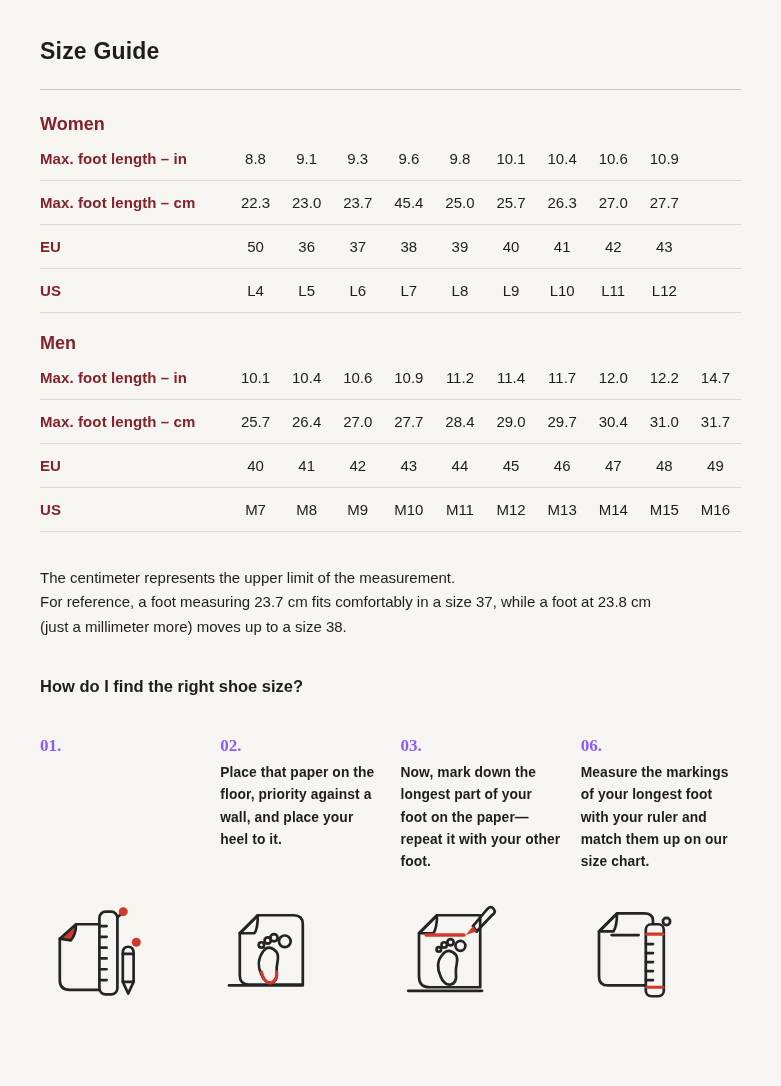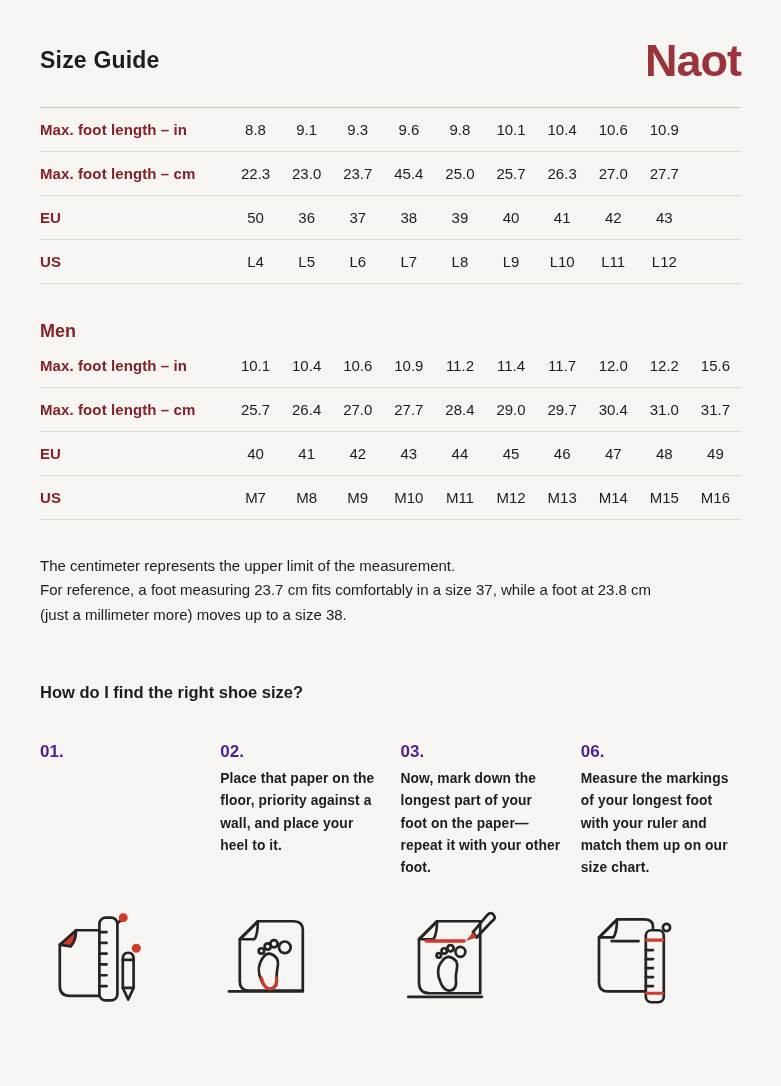--- a/index.html
+++ b/index.html
@@ -19,51 +19,51 @@
     color:var(--ink);
     font-family:"Liberation Sans","DejaVu Sans",sans-serif;
   }
   .page{padding:38px 40px 0 40px;}
   .header{display:flex;justify-content:space-between;align-items:center;}
   .title{font-size:23px;font-weight:600;letter-spacing:.2px;}
   .logo{font-size:45px;font-weight:700;color:var(--logo-red);letter-spacing:-1px;line-height:1;}
   .header-divider{border:none;border-top:1.5px solid var(--line-dark);margin:24px 0 0 0;}
 
   .section-heading{color:var(--red);font-size:18px;font-weight:700;margin:24px 0 2px 0;}
-  .section-heading.men{margin-top:37px;}
+  .section-heading.men{margin-top:20px;}
   .size-row{
     display:grid;grid-template-columns:190px repeat(10,1fr);
     align-items:center;min-height:44px;border-bottom:1px solid var(--line);
   }
   .row-label{color:var(--red);font-weight:700;font-size:15px;letter-spacing:.1px;}
   .cell{text-align:center;font-size:15px;color:var(--ink);}
 
   .note{margin-top:34px;font-size:15px;line-height:1.62;}
-  .guide-heading{margin-top:56px;font-size:16.5px;font-weight:700;}
+  .guide-heading{margin-top:38px;font-size:16.5px;font-weight:700;}
   .guide-intro{margin-top:12px;font-size:15px;line-height:1.85;max-width:700px;}
   .guide-intro .bold{font-weight:700;}
 
   .steps{margin-top:40px;display:grid;grid-template-columns:repeat(4,1fr);column-gap:20px;}
-  .step-number{color:#4c1d95;font-size:17px;font-weight:700;}
+  .step-number{color:#8b5cf6;font-size:17px;font-weight:700;font-family:Liberation Serif, serif;}
   .step-text{margin-top:6px;font-size:13.8px;font-weight:600;line-height:1.62;letter-spacing:.1px;}
 
   .icons-row{margin-top:20px;display:grid;grid-template-columns:repeat(4,1fr);column-gap:20px;}
   .icon svg{width:108px;height:110px;display:block;}
 </style>
 </head>
 <body>
 
 <div class="page">
 
   <div class="header">
     <div class="title">Size Guide</div>
-    <div class="logo">Naot</div>
   </div>
   <hr class="header-divider">
 
+  <div class="section-heading">Women</div>
   <div class="size-table">
     <div class="size-row">
       <div class="row-label">Max. foot length – in</div>
       <div class="cell">8.8</div>
       <div class="cell">9.1</div>
       <div class="cell">9.3</div>
       <div class="cell">9.6</div>
       <div class="cell">9.8</div>
       <div class="cell">10.1</div>
       <div class="cell">10.4</div>
@@ -118,21 +118,21 @@
       <div class="row-label">Max. foot length – in</div>
       <div class="cell">10.1</div>
       <div class="cell">10.4</div>
       <div class="cell">10.6</div>
       <div class="cell">10.9</div>
       <div class="cell">11.2</div>
       <div class="cell">11.4</div>
       <div class="cell">11.7</div>
       <div class="cell">12.0</div>
       <div class="cell">12.2</div>
-      <div class="cell">15.6</div>
+      <div class="cell">14.7</div>
     </div>
     <div class="size-row">
       <div class="row-label">Max. foot length – cm</div>
       <div class="cell">25.7</div>
       <div class="cell">26.4</div>
       <div class="cell">27.0</div>
       <div class="cell">27.7</div>
       <div class="cell">28.4</div>
       <div class="cell">29.0</div>
       <div class="cell">29.7</div>

